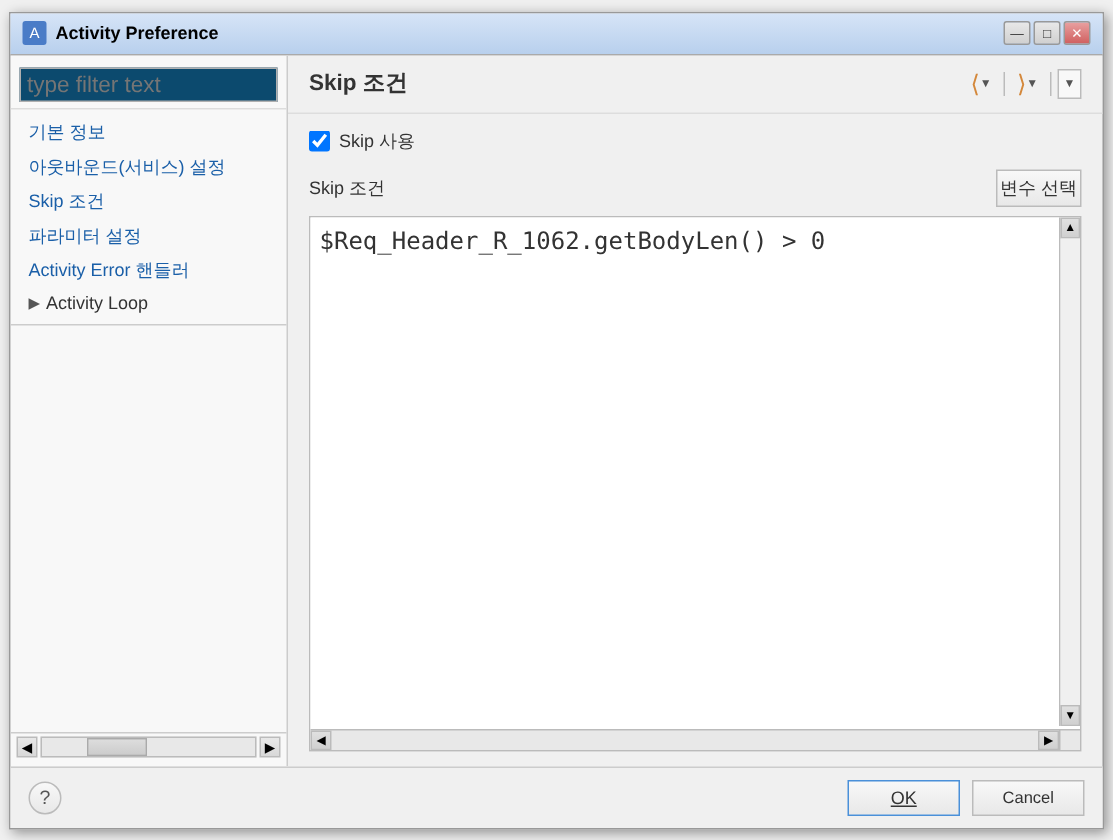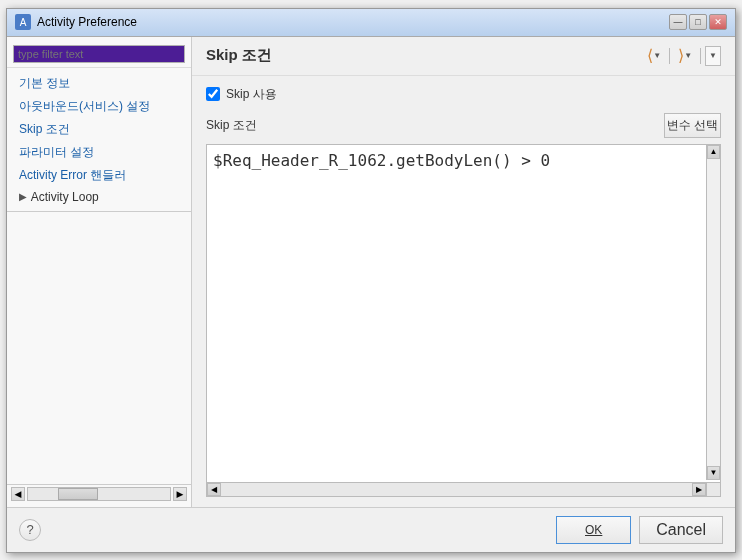--- a/index.html
+++ b/index.html
@@ -43,21 +43,21 @@
       background: #4a7cc7;
       border-radius: 2px;
       display: flex;
       align-items: center;
       justify-content: center;
       color: white;
       font-size: 10px;
     }
     .title-bar-text {
       font-size: 12px;
-      font-weight: normal;
+      font-weight: bold;
       color: #000;
     }
     .title-bar-controls {
       display: flex;
       gap: 2px;
     }
     .title-btn {
       width: 18px;
       height: 16px;
       background: linear-gradient(to bottom, #e8e8e8, #d0d0d0);
@@ -89,23 +89,23 @@
     }
     .filter-input-wrap {
       padding: 4px 6px;
       border-bottom: 1px solid #ddd;
       margin-bottom: 4px;
     }
     .filter-input {
       width: 100%;
       border: 1px solid #b0b0b0;
       padding: 2px 4px;
-      font-size: 11px;
+      font-size: 15px;
       color: #999;
-      background: #4c1d95;
+      background: #0c4a6e;
       outline: none;
     }
     .sidebar-item {
       padding: 3px 12px;
       cursor: pointer;
       color: #1a5fa8;
       font-size: 12px;
       white-space: nowrap;
       overflow: hidden;
       text-overflow: ellipsis;
@@ -363,21 +363,21 @@
       font-size: 12px;
       min-width: 75px;
       text-decoration: underline;
     }
     .cancel-btn {
       padding: 4px 16px;
       background: linear-gradient(to bottom, #f8f8f8, #e8e8e8);
       border: 1px solid #bbb;
       color: #333;
       cursor: pointer;
-      font-size: 16px;
+      font-size: 11px;
       min-width: 75px;
     }
   </style>
 </head>
 <body>
 
 <div class="dialog">
 
   <div class="title-bar">
     <div class="title-bar-left">

